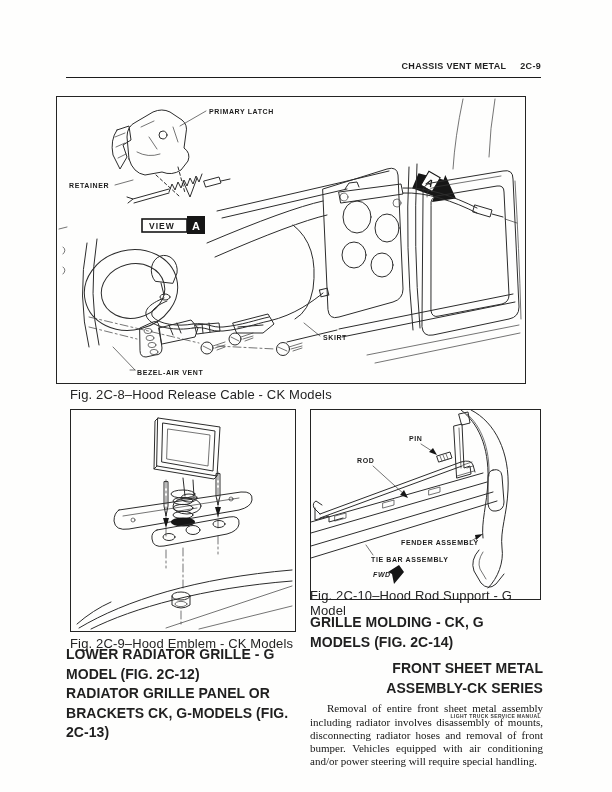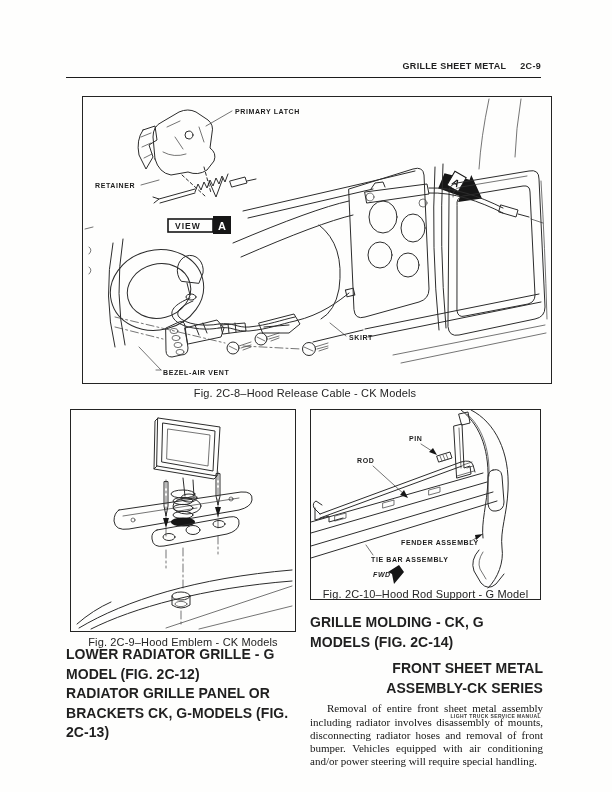--- a/index.html
+++ b/index.html
@@ -6,24 +6,24 @@
   .page{
     position:relative;width:612px;height:792px;background:#fefefd;
     font-family:"Liberation Sans",sans-serif;color:#1f1f1f;overflow:hidden;
     margin:0 auto;
   }
   .hdr{position:absolute;top:61px;left:66px;width:475px;text-align:right;
     font-size:9px;font-weight:bold;letter-spacing:.3px;white-space:nowrap;}
   .hdr .pgnum{margin-left:14px;}
   .hdr-rule{position:absolute;top:77px;left:66px;width:475px;height:1.4px;background:#1c1c1c;}
   .figbox{position:absolute;border:1.6px solid #242424;background:#fefefd;box-sizing:border-box;}
-  #fig1{left:82px;top:96px;width:470px;height:288px;}
+  #fig1{left:56px;top:96px;width:470px;height:288px;}
   #fig2{left:70px;top:409px;width:226px;height:223px;}
   #fig3{left:310px;top:409px;width:231px;height:191px;}
-  .caption{position:absolute;text-align:center;font-size:11px;letter-spacing:.15px;color:#242424;}
+  .caption{position:absolute;font-size:13px;letter-spacing:.15px;color:#242424;}
   #cap1{left:70px;top:387px;width:470px;}
   #cap2{left:70px;top:636px;width:226px;}
   #cap3{left:310px;top:571px;width:231px;margin-top:17px;}
   .col-left{position:absolute;left:66px;top:645px;width:242px;}
   .col-right{position:absolute;left:310px;top:613px;width:233px;}
   .h-sec{font-size:14px;font-weight:bold;line-height:1.4;letter-spacing:.05px;margin:0;}
   .h-sec + .h-sec{}
   .col-right .h-sec + .h-sec{margin-top:7px;text-align:right;}
   .body-text{font-family:"Liberation Serif",serif;font-size:11px;line-height:1.2;
     text-align:justify;text-indent:17px;margin:4px 0 0 0;color:#151515;}
@@ -37,21 +37,21 @@
   .dash{stroke-dasharray:3 2.6;}
   .dashdot{stroke-dasharray:8 3 2 3;}
   .solid{fill:#161616;stroke:none;}
 </style>
 </head>
 <body>
 
 <div class="page">
 
   <div class="hdr">
-    <span>GRILLE SHEET METAL</span><span class="pgnum">2C-9</span>
+    <span>CHASSIS VENT METAL</span><span class="pgnum">2C-9</span>
   </div>
   <div class="hdr-rule"></div>
 
   <div class="figbox" id="fig1">
     <svg viewBox="0 0 467 285" width="467" height="285">
 
       <g>
         <path class="ln" d="M72,62 L70,40 Q70,29 79,25 L96,15 Q105,11 113,15 L125,23 Q131,28 129,36 L127,51 Q134,56 131,64 L124,73 Q115,79 105,75 L88,78 Q76,76 72,62 Z"></path>
         <circle class="ln" cx="106" cy="38" r="4"></circle>
         <path class="ln-thin" d="M84,30 L97,24 M80,55 Q91,61 103,57 M116,30 L121,45 M92,40 L100,52"></path>

